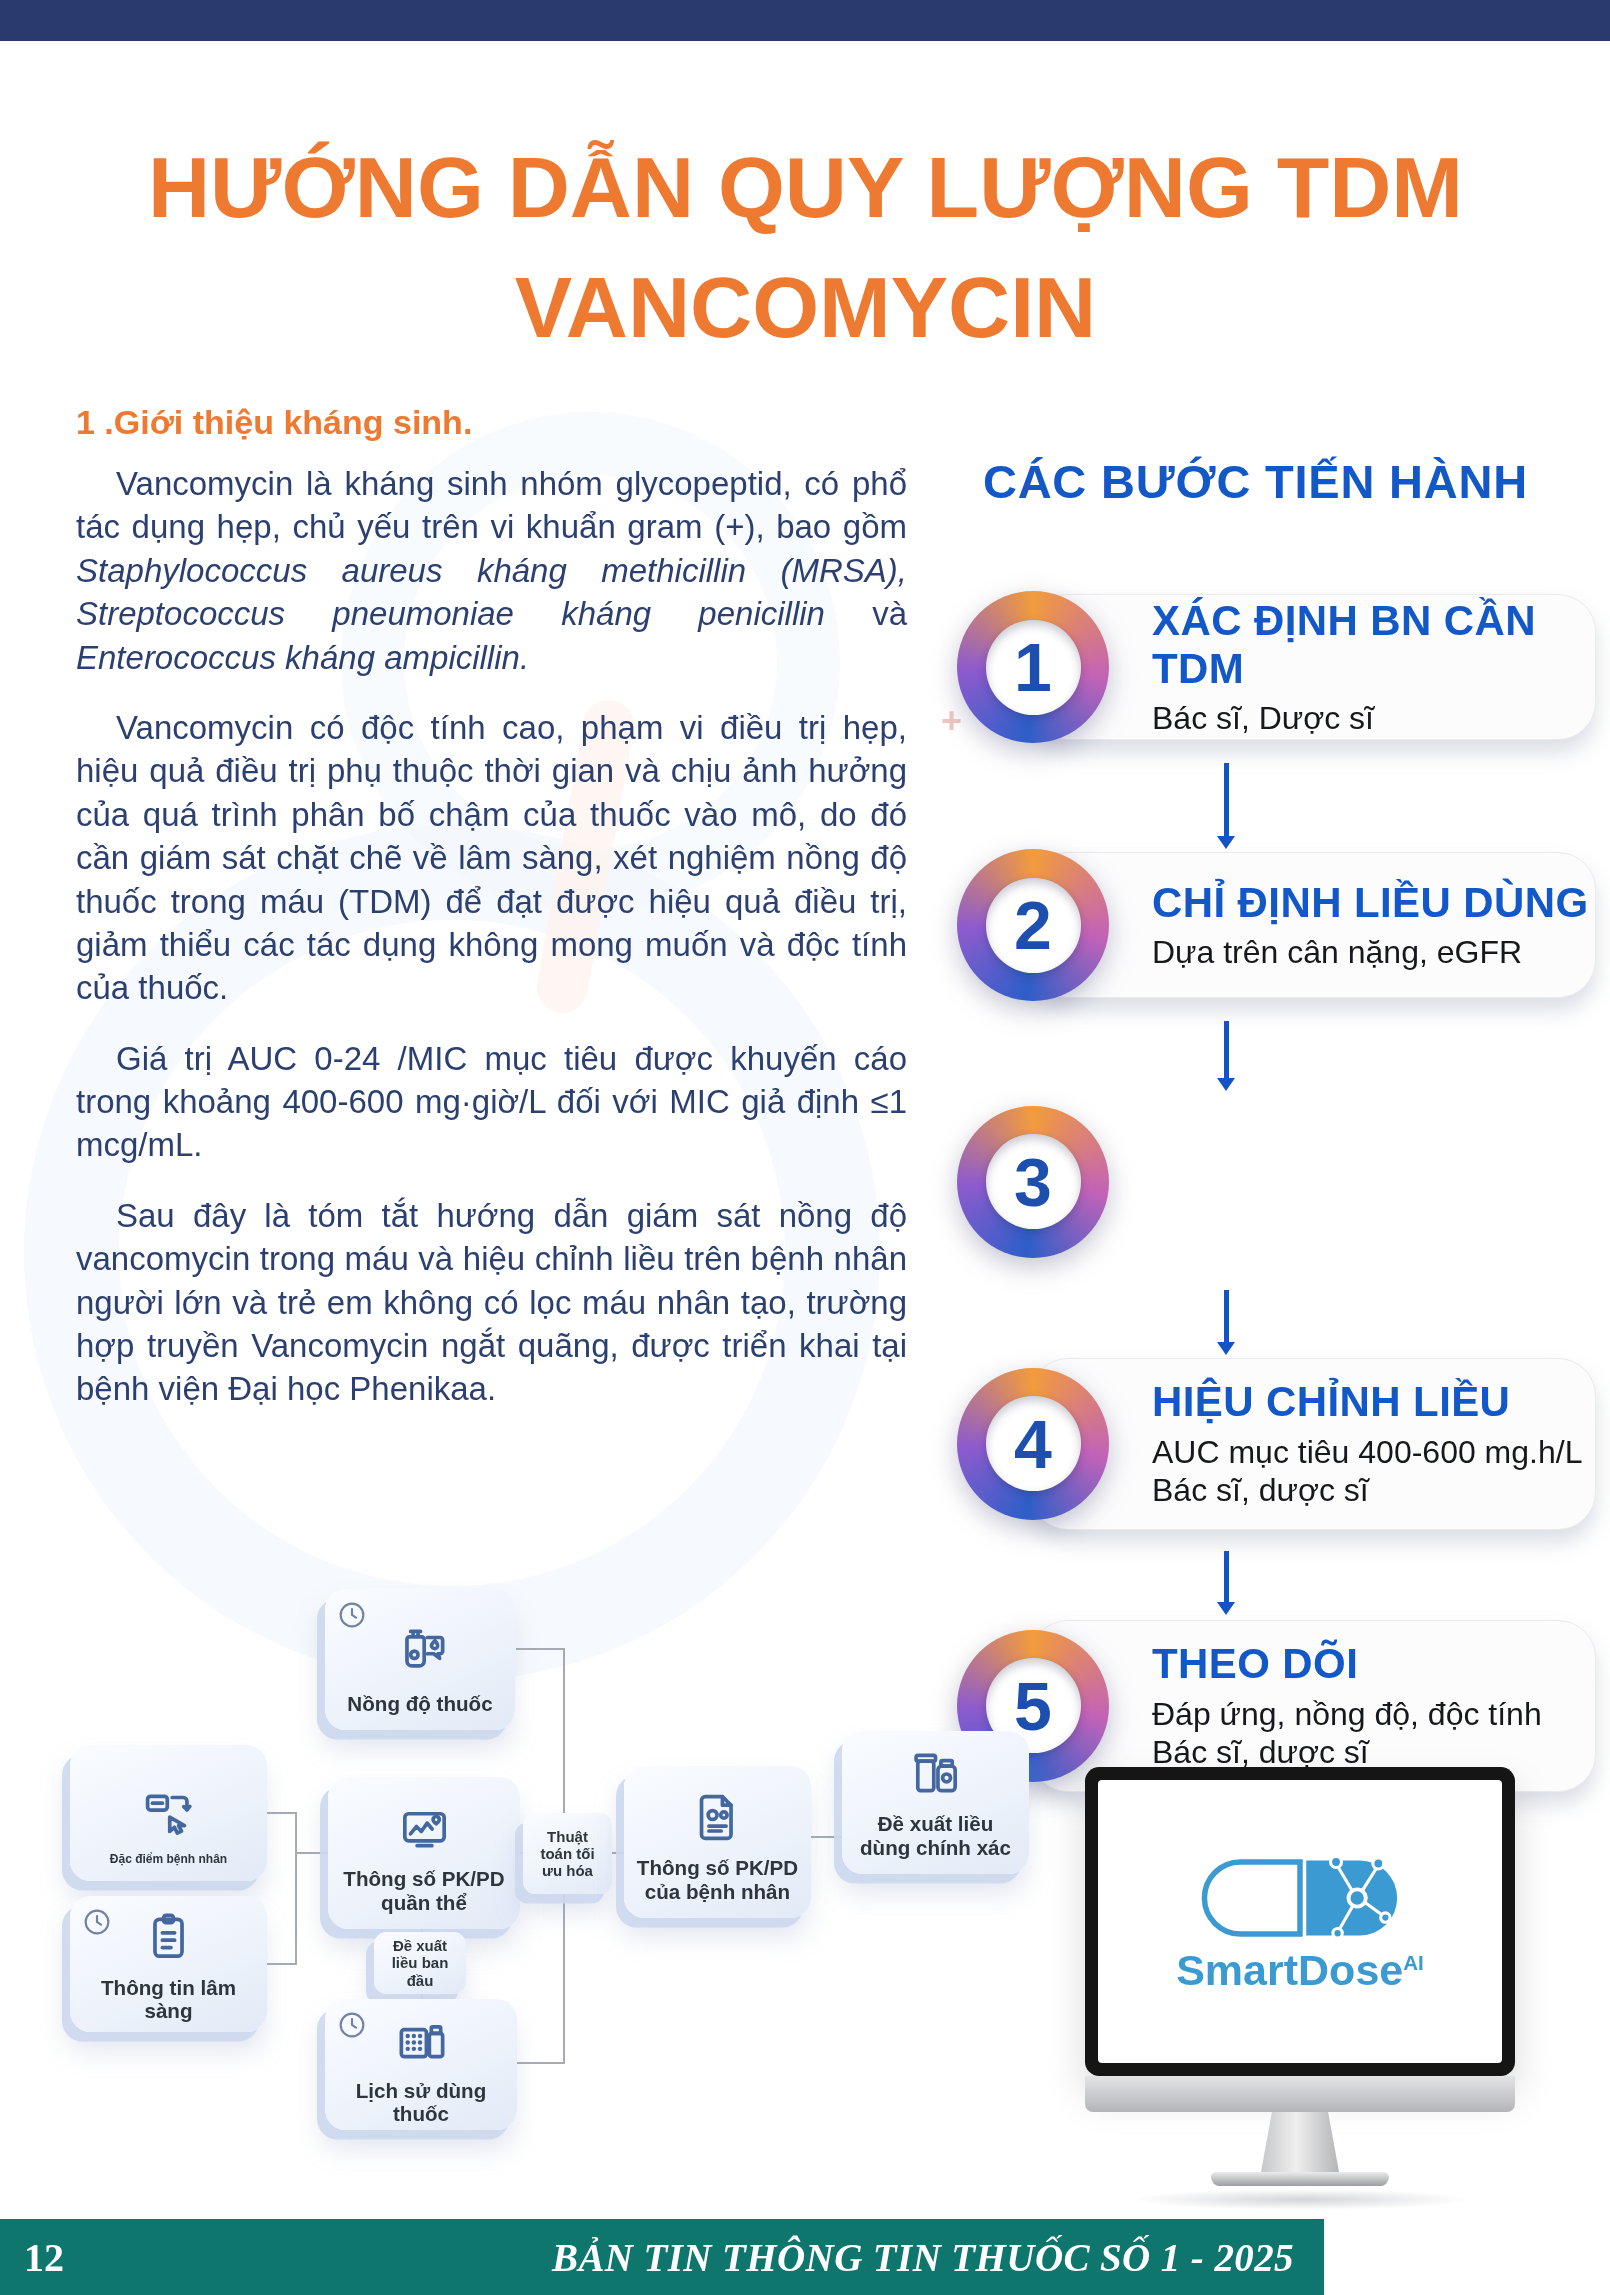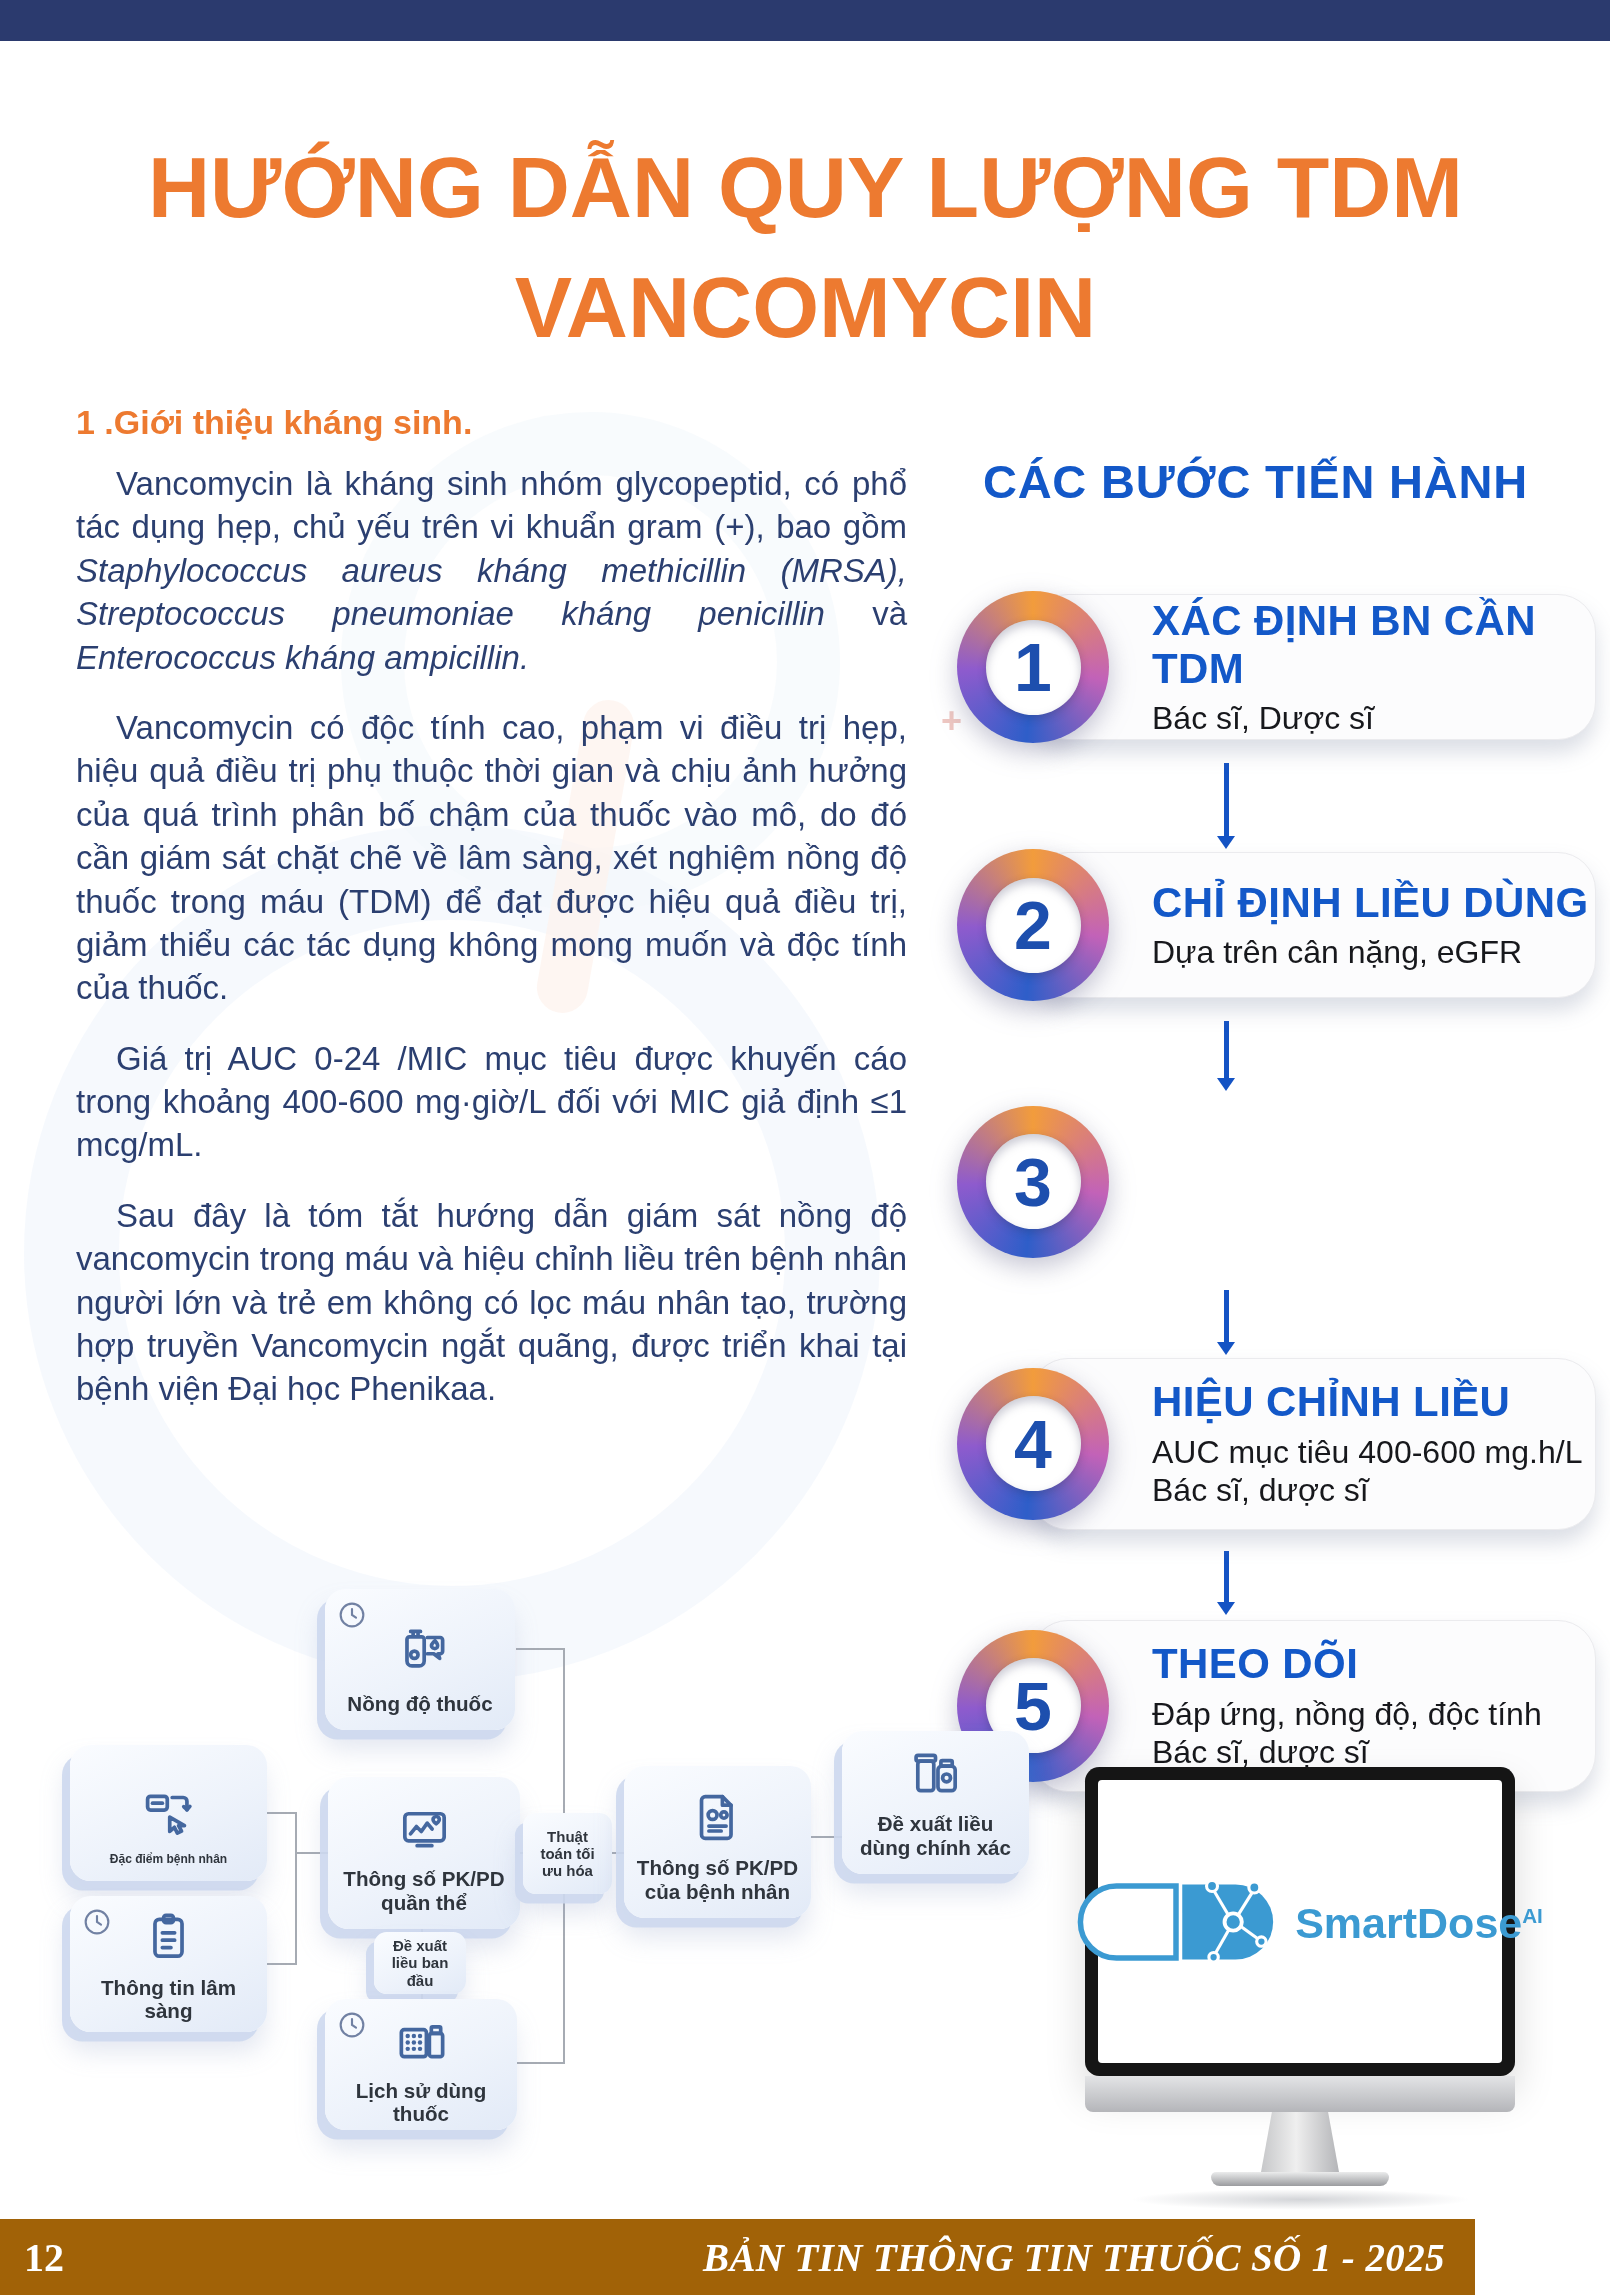--- a/index.html
+++ b/index.html
@@ -1,20 +1,20 @@
 <!DOCTYPE html>
 <html style="font-size:12.7px"><head>
 <meta charset="utf-8">
 <style>
   html,body{margin:0;padding:0;background:#e8e8e8;}
   .page{position:relative;width:1611px;height:2295px;background:#ffffff;overflow:hidden;
         font-family:"Liberation Sans","DejaVu Sans",sans-serif;margin:0 auto;}
   
   .topbar{position:absolute;left:0;top:0;width:1611px;height:41px;background:#2b3a6e;z-index:4;}
-  .footer{position:absolute;left:0;top:2219px;width:1475px;height:76px;background:#a16207;z-index:4;
+  .footer{position:absolute;left:0;top:2219px;width:1324px;height:76px;background:#0f766e;z-index:4;
           color:#fff;display:flex;align-items:center;justify-content:space-between;
           font-family:"Liberation Serif","DejaVu Serif",serif;}
   .pageno{font-size:40px;font-weight:700;margin-left:24px;}
   .foot-title{font-size:39px;font-weight:700;font-style:italic;margin-right:30px;letter-spacing:0.4px;}
   
   .ring{position:absolute;border-radius:50%;z-index:0;}
   .r1{left:24px;top:825px;width:666px;height:666px;border:95px solid #eef4fb;opacity:.55;}
   .r2{left:341px;top:412px;width:373px;height:373px;border:63px solid #f2f7fc;opacity:.5;}
   .strip{position:absolute;left:560px;top:698px;width:51px;height:317px;background:#fdf2ec;opacity:.7;
          transform:rotate(10deg);border-radius:32px;z-index:0;}
@@ -64,21 +64,21 @@
              box-sizing:border-box;box-shadow:0 20.6px 40px rgba(0,0,0,.15);}
   .mon-screen{width:100%;height:100%;background:#fff;border-radius:4px;display:flex;
               align-items:center;justify-content:center;}
   .mon-chin{width:430px;height:36px;background:linear-gradient(#e3e4e6,#b4b5b9);border-radius:0 0 8px 8px;}
   .mon-neck{width:78px;height:60px;margin:0 auto;background:linear-gradient(90deg,#c6c7c9,#efefef 45%,#b4b5b8);
             clip-path:polygon(14% 0,86% 0,100% 100%,0 100%);}
   .mon-base{width:178px;height:14.3px;margin:0 auto;background:linear-gradient(#ebecec,#9b9c9f);
             border-radius:6.3px 6.3px 11px 11px;}
   .mon-shadow{width:341px;height:20.6px;margin:3.2px auto 0;
               background:radial-gradient(ellipse at center,rgba(120,125,135,.32),rgba(255,255,255,0) 70%);}
-  .sd-logo{display:flex;align-items:center;text-align:center;}
+  .sd-logo{display:flex;flex-direction:column;align-items:center;text-align:center;}
   .sd-text{font-size:43px;font-weight:700;color:#3b9ad2;line-height:1;margin-top:4.8px;}
   .sd-text sup{font-size:20.6px;}
 </style>
 </head>
 <body>
 
 <div class="page">
 
   <div class="topbar"></div>
 

